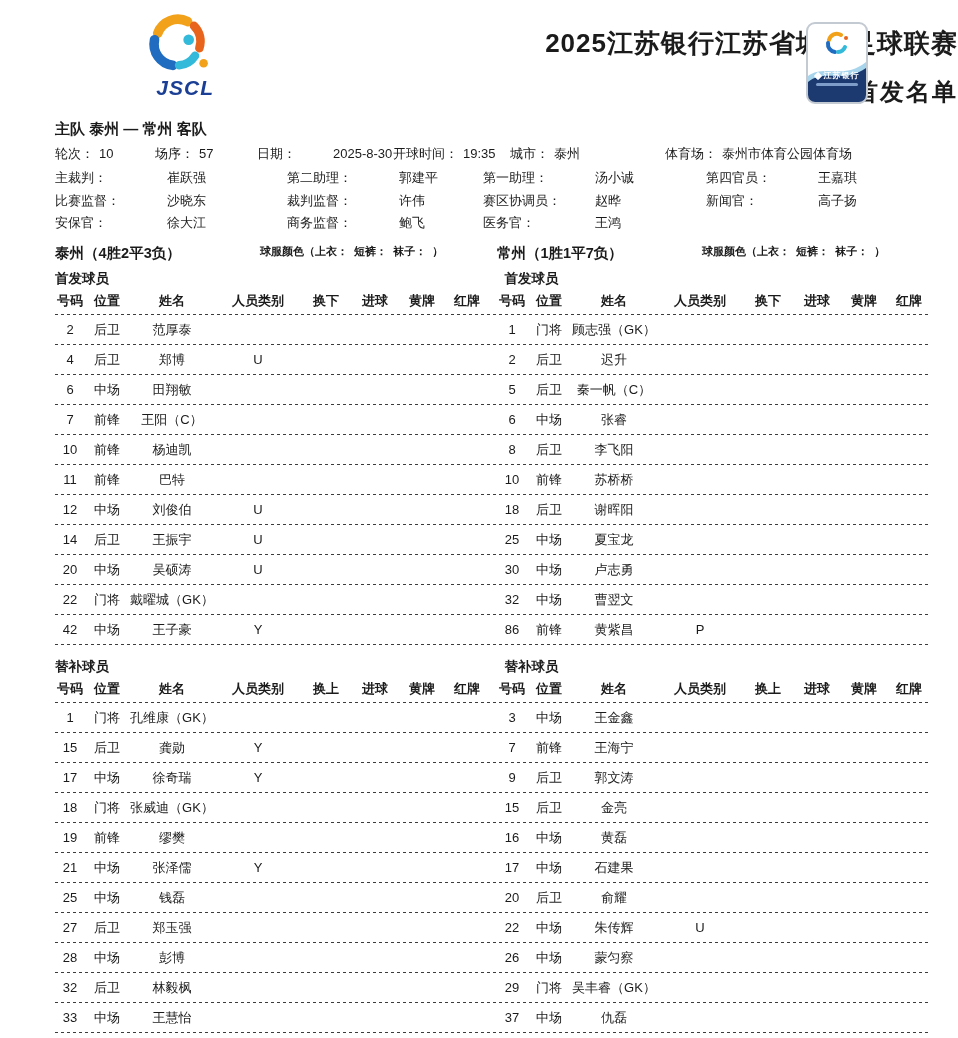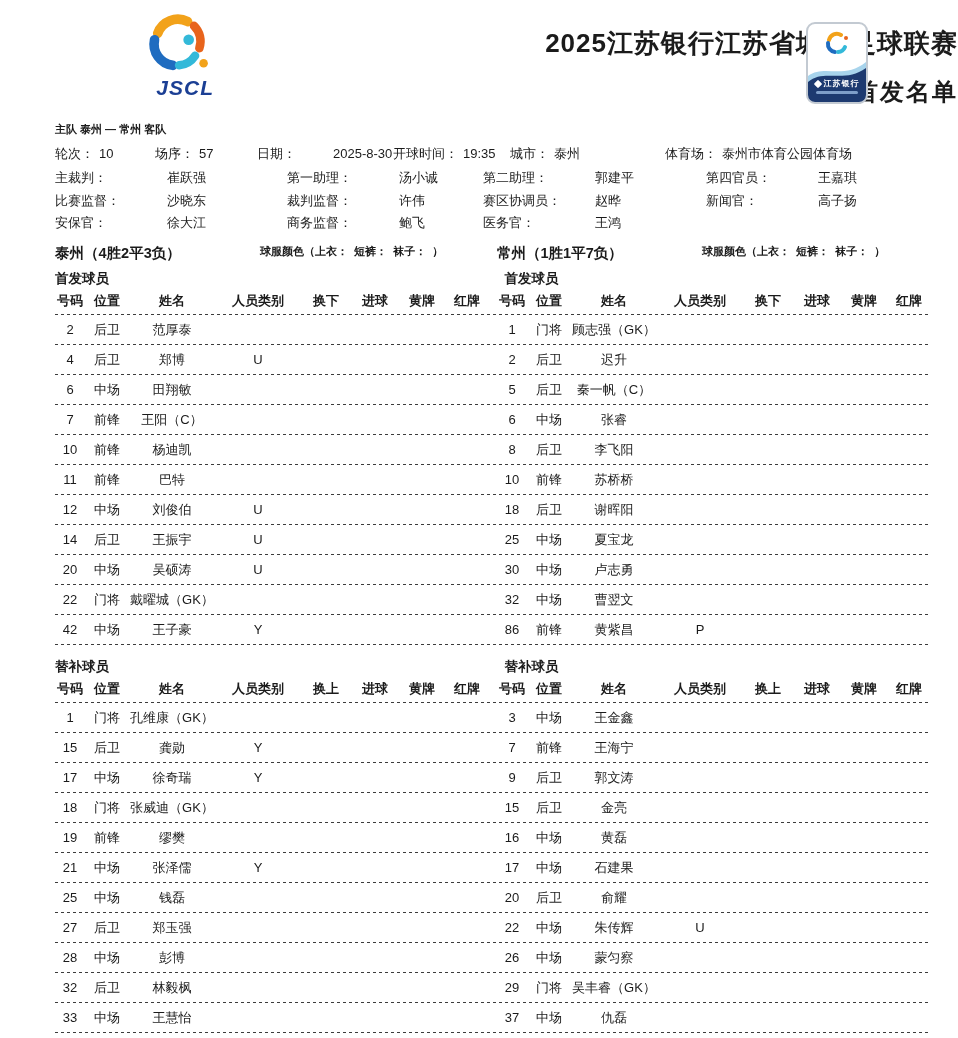--- a/index.html
+++ b/index.html
@@ -12,27 +12,27 @@
   .titles{position:absolute;left:0;right:0;top:26px;text-align:right;}
   .title1{font-size:26px;font-weight:800;letter-spacing:1px;}
   .title2{font-size:24px;font-weight:800;margin-top:15px;letter-spacing:2px;}
   .logo-left{position:absolute;left:118px;top:12px;width:96px;text-align:right;font-style:italic;}
   .jscl-text{color:#1b3f94;font-weight:800;font-size:21px;letter-spacing:1px;margin-top:-4px;}
   .badge{position:absolute;left:806px;top:22px;width:58px;height:78px;border:2px solid #c3cad2;
          border-radius:9px;background:#fff;overflow:hidden;}
   .badge-top{height:40px;display:flex;align-items:center;justify-content:center;}
   .badge-wave{position:absolute;left:0;bottom:0;width:58px;height:46px;}
   .badge-bottom{position:absolute;bottom:0;left:0;right:0;height:30px;display:flex;flex-direction:column;
-                align-items:center;justify-content:center;gap:3px;}
+                align-items:center;justify-content:flex-start;gap:3px;}
   .bank-row{display:flex;align-items:center;gap:3px;}
   .bank-icon{width:6px;height:6px;background:#fff;transform:rotate(45deg);border-radius:1px;}
   .bank-name{color:#fff;font-size:8px;font-weight:700;letter-spacing:1px;line-height:8px;}
   .bank-strip{width:42px;height:3px;background:#8fb0d8;border-radius:2px;opacity:.85;}
   
-  .matchup{margin:2px 0 0 55px;font-weight:800;font-size:11px;line-height:18px;}
+  .matchup{margin:2px 0 0 55px;font-weight:800;font-size:15px;line-height:18px;}
   .info-row{margin:7px 17px 0 55px;display:flex;font-size:13px;line-height:17px;}
   .info-row .pair:nth-child(1){width:100px;}
   .info-row .pair:nth-child(2){width:102px;}
   .info-row .pair:nth-child(3){width:136px;gap:32px;}
   .info-row .pair:nth-child(4){width:117px;}
   .info-row .pair:nth-child(5){width:155px;}
   .info-row .pair:nth-child(6){flex:1;}
   .pair{display:inline-flex;}
   .p-label{white-space:pre;}
   .p-value{white-space:pre;margin-left:5px;}
@@ -143,27 +143,27 @@
 </div>
 
   <div class="officials">
       <div class="off-row">
   <span class="pair">
           <span class="p-label">主裁判：</span>
           <span class="p-value">崔跃强</span>
         </span>
 
   <span class="pair">
+          <span class="p-label">第二助理：</span>
+          <span class="p-value">郭建平</span>
+        </span>
+
+  <span class="pair">
           <span class="p-label">第一助理：</span>
           <span class="p-value">汤小诚</span>
-        </span>
-
-  <span class="pair">
-          <span class="p-label">第二助理：</span>
-          <span class="p-value">郭建平</span>
         </span>
 
   <span class="pair">
           <span class="p-label">第四官员：</span>
           <span class="p-value">王嘉琪</span>
         </span>
 </div>
       <div class="off-row">
   <span class="pair">
           <span class="p-label">比赛监督：</span>

